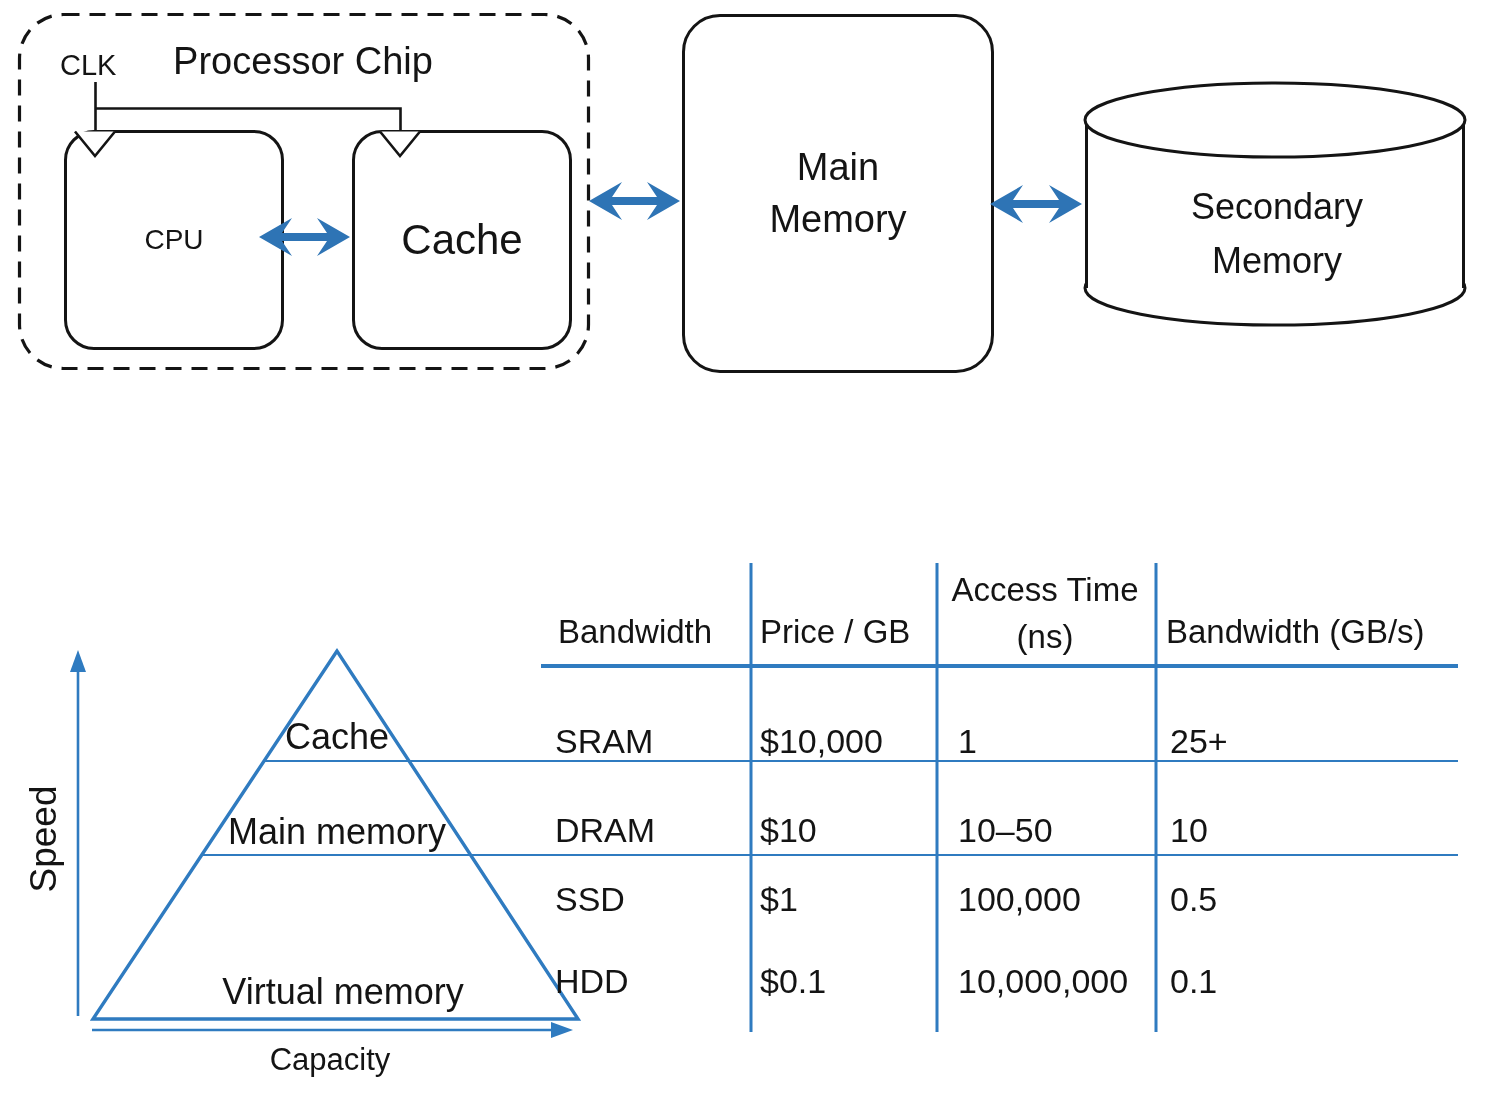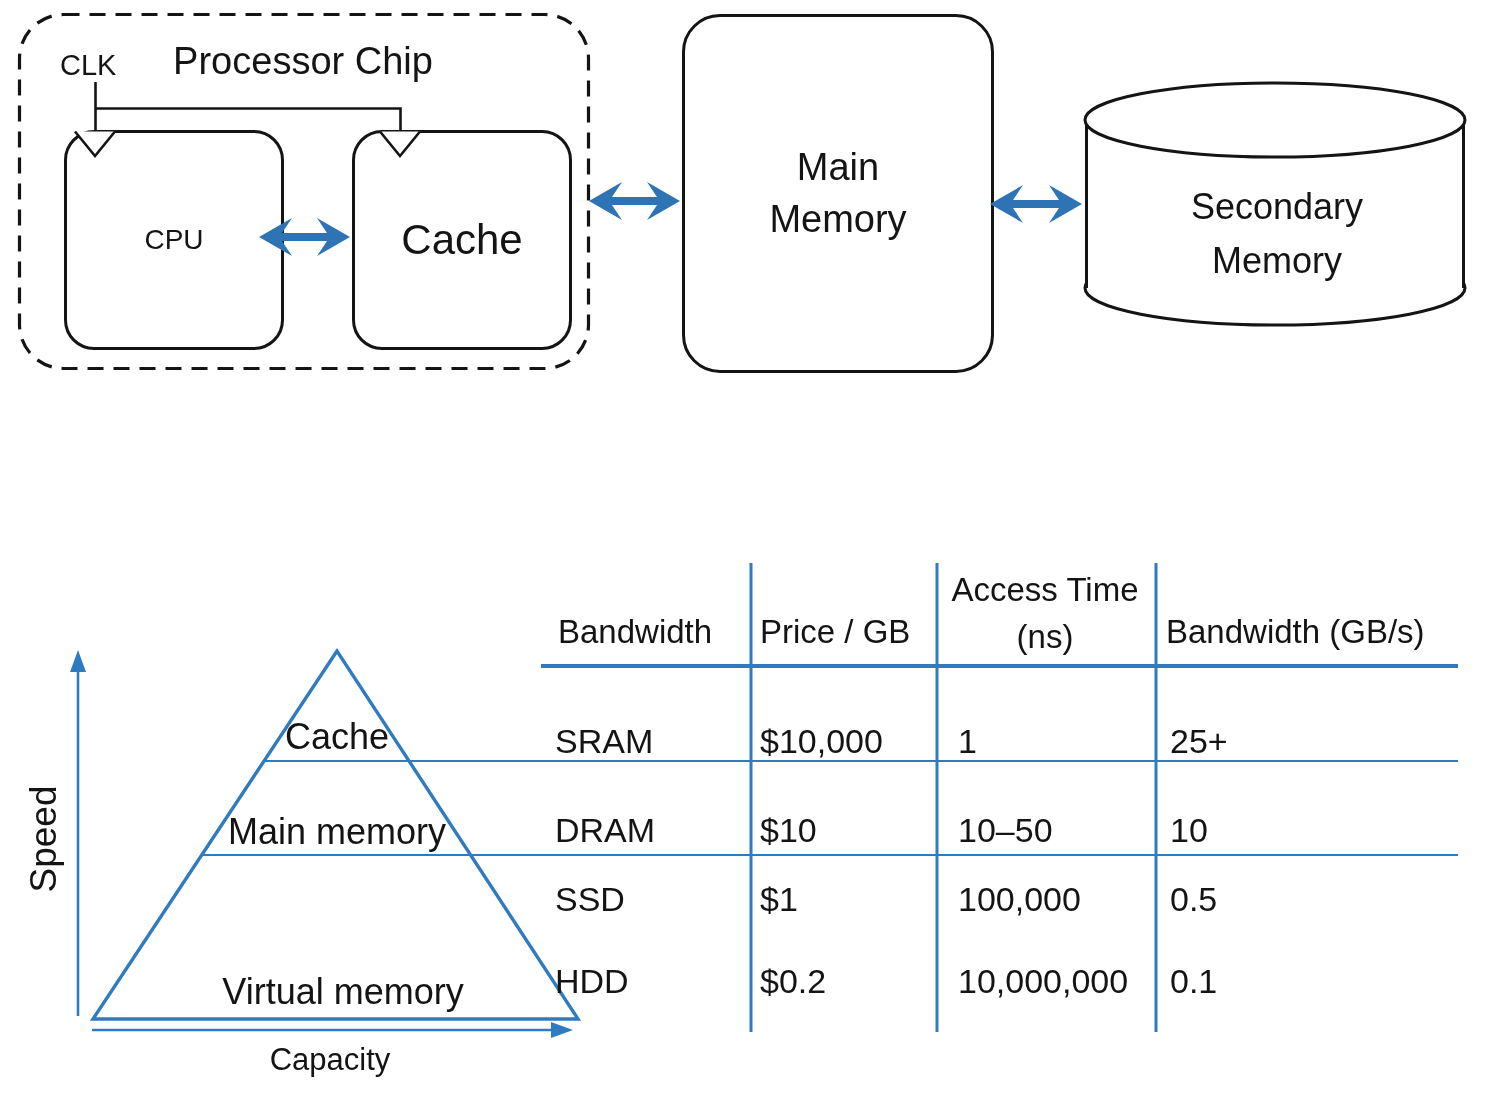--- a/index.html
+++ b/index.html
@@ -114,17 +114,17 @@
   <div class="td col-1 row-1">$10</div>
   <div class="td col-2 row-1">10–50</div>
   <div class="td col-3 row-1">10</div>
 
   <div class="td col-0 row-2">SSD</div>
   <div class="td col-1 row-2">$1</div>
   <div class="td col-2 row-2">100,000</div>
   <div class="td col-3 row-2">0.5</div>
 
   <div class="td col-0 row-3">HDD</div>
-  <div class="td col-1 row-3">$0.2</div>
+  <div class="td col-1 row-3">$0.1</div>
   <div class="td col-2 row-3">10,000,000</div>
   <div class="td col-3 row-3">0.1</div>
 
 </div>
 
 </body></html>

